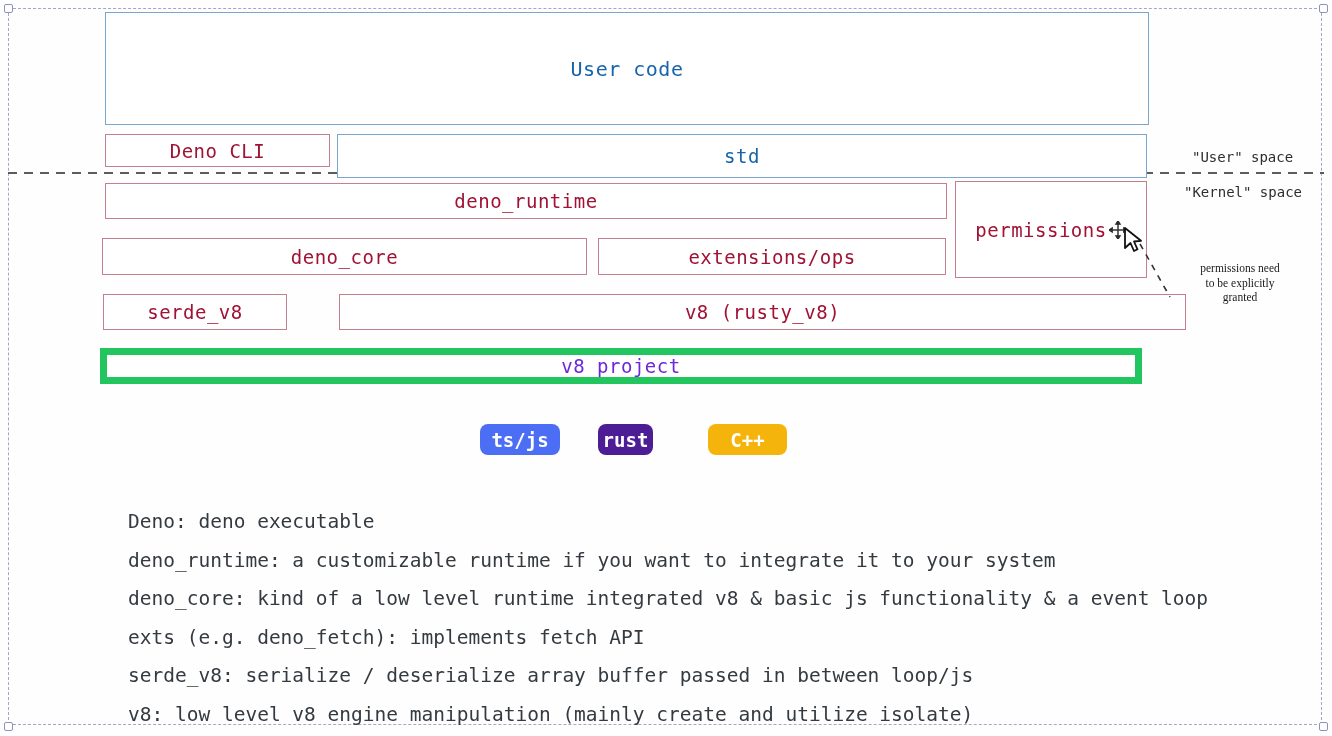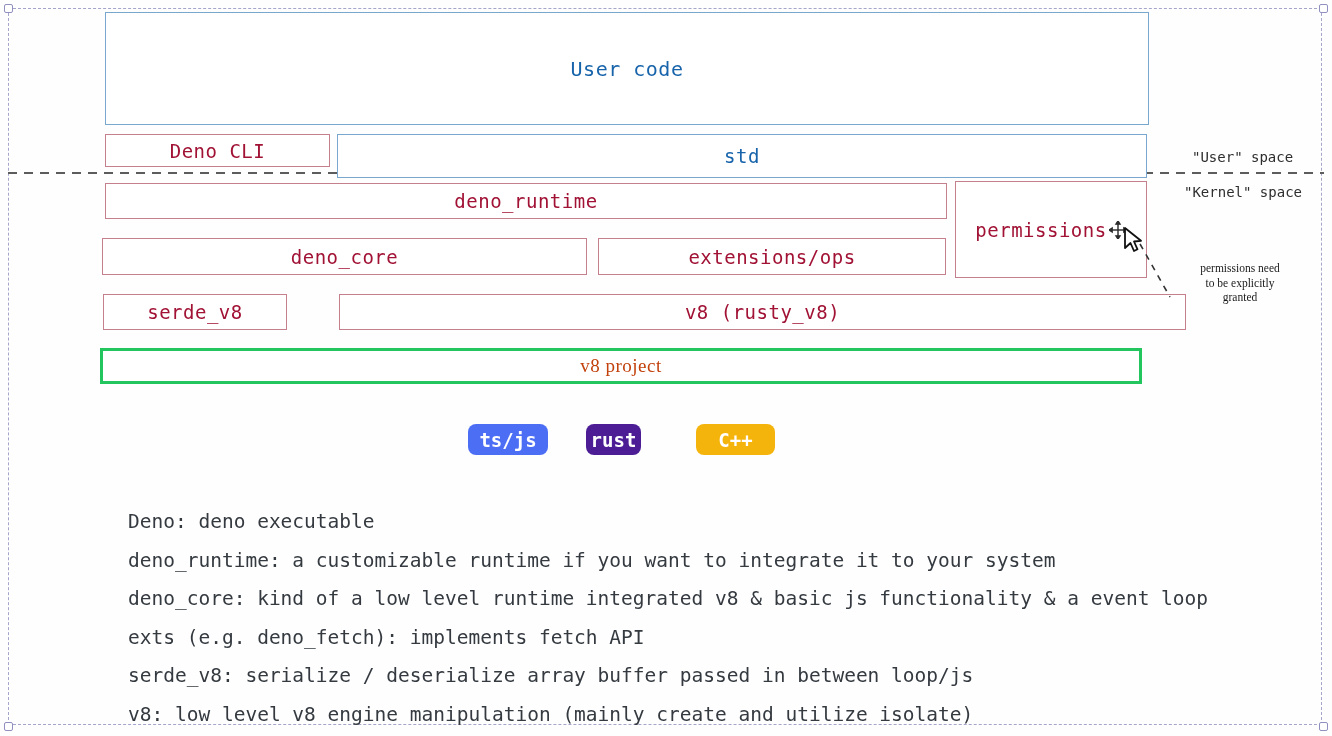--- a/index.html
+++ b/index.html
@@ -23,21 +23,21 @@
     position:absolute;left:8px;top:172px;width:1316px;height:2px;
     background:repeating-linear-gradient(90deg,#5c5c5c 0 9px,transparent 9px 16px);
   }
   
   .box{
     position:absolute;box-sizing:border-box;display:flex;align-items:center;justify-content:center;
     background:#fff;font-size:19px;letter-spacing:.5px;
   }
   .box.red{border:1px solid #c5808e;color:#a11235;}
   .box.blue{border:1px solid #7aa7cd;color:#1864ab;}
-  .box.orange{border:3px solid #22c55e;color:#c2410c;font-family:Liberation Serif, serif;}
+  .box.orange{border:7px solid #22c55e;color:#6d28d9;}
   .b-user-code{left:105px;top:12px;width:1044px;height:113px;font-size:20px;}
   .b-deno-cli{left:105px;top:134px;width:225px;height:33px;}
   .b-std{left:337px;top:134px;width:810px;height:44px;}
   .b-deno-runtime{left:105px;top:183px;width:842px;height:36px;}
   .b-permissions{left:955px;top:181px;width:192px;height:97px;flex-direction:row;gap:2px;}
   .b-deno-core{left:102px;top:238px;width:485px;height:37px;}
   .b-extensions{left:598px;top:238px;width:348px;height:37px;}
   .b-serde-v8{left:103px;top:294px;width:184px;height:36px;}
   .b-v8-rusty{left:295px;top:294px;width:847px;height:36px;margin-left:44px;}
   .b-v8-project{left:100px;top:348px;width:1042px;height:36px;}
@@ -48,21 +48,21 @@
   
   .annotation{
     position:absolute;left:1172px;top:261px;width:136px;text-align:center;
     font-size:11.5px;line-height:14.5px;color:#1a1a1a;font-family:Liberation Serif, serif;
   }
   .leader-svg{position:absolute;left:1136px;top:240px;width:40px;height:62px;}
   .pointer-svg{position:absolute;left:1121px;top:226px;width:26px;height:28px;}
   
   .badge{
     position:absolute;top:424px;height:31px;border-radius:8px;color:#fff;
-    font-weight:bold;font-size:19px;display:flex;align-items:center;justify-content:center;
+    font-weight:bold;font-size:19px;display:flex;align-items:center;justify-content:center;margin-left:12px;
   }
   .badge-tsjs{left:468px;width:80px;background:#4c6ef5;}
   .badge-rust{left:586px;width:55px;background:#4c1d95;}
   .badge-cpp{left:696px;width:79px;background:#f5b40c;}
   
   .descriptions{
     position:absolute;left:128px;top:503px;width:1160px;
     font-size:19.5px;line-height:38.6px;color:#343a40;white-space:nowrap;
   }
 </style>

